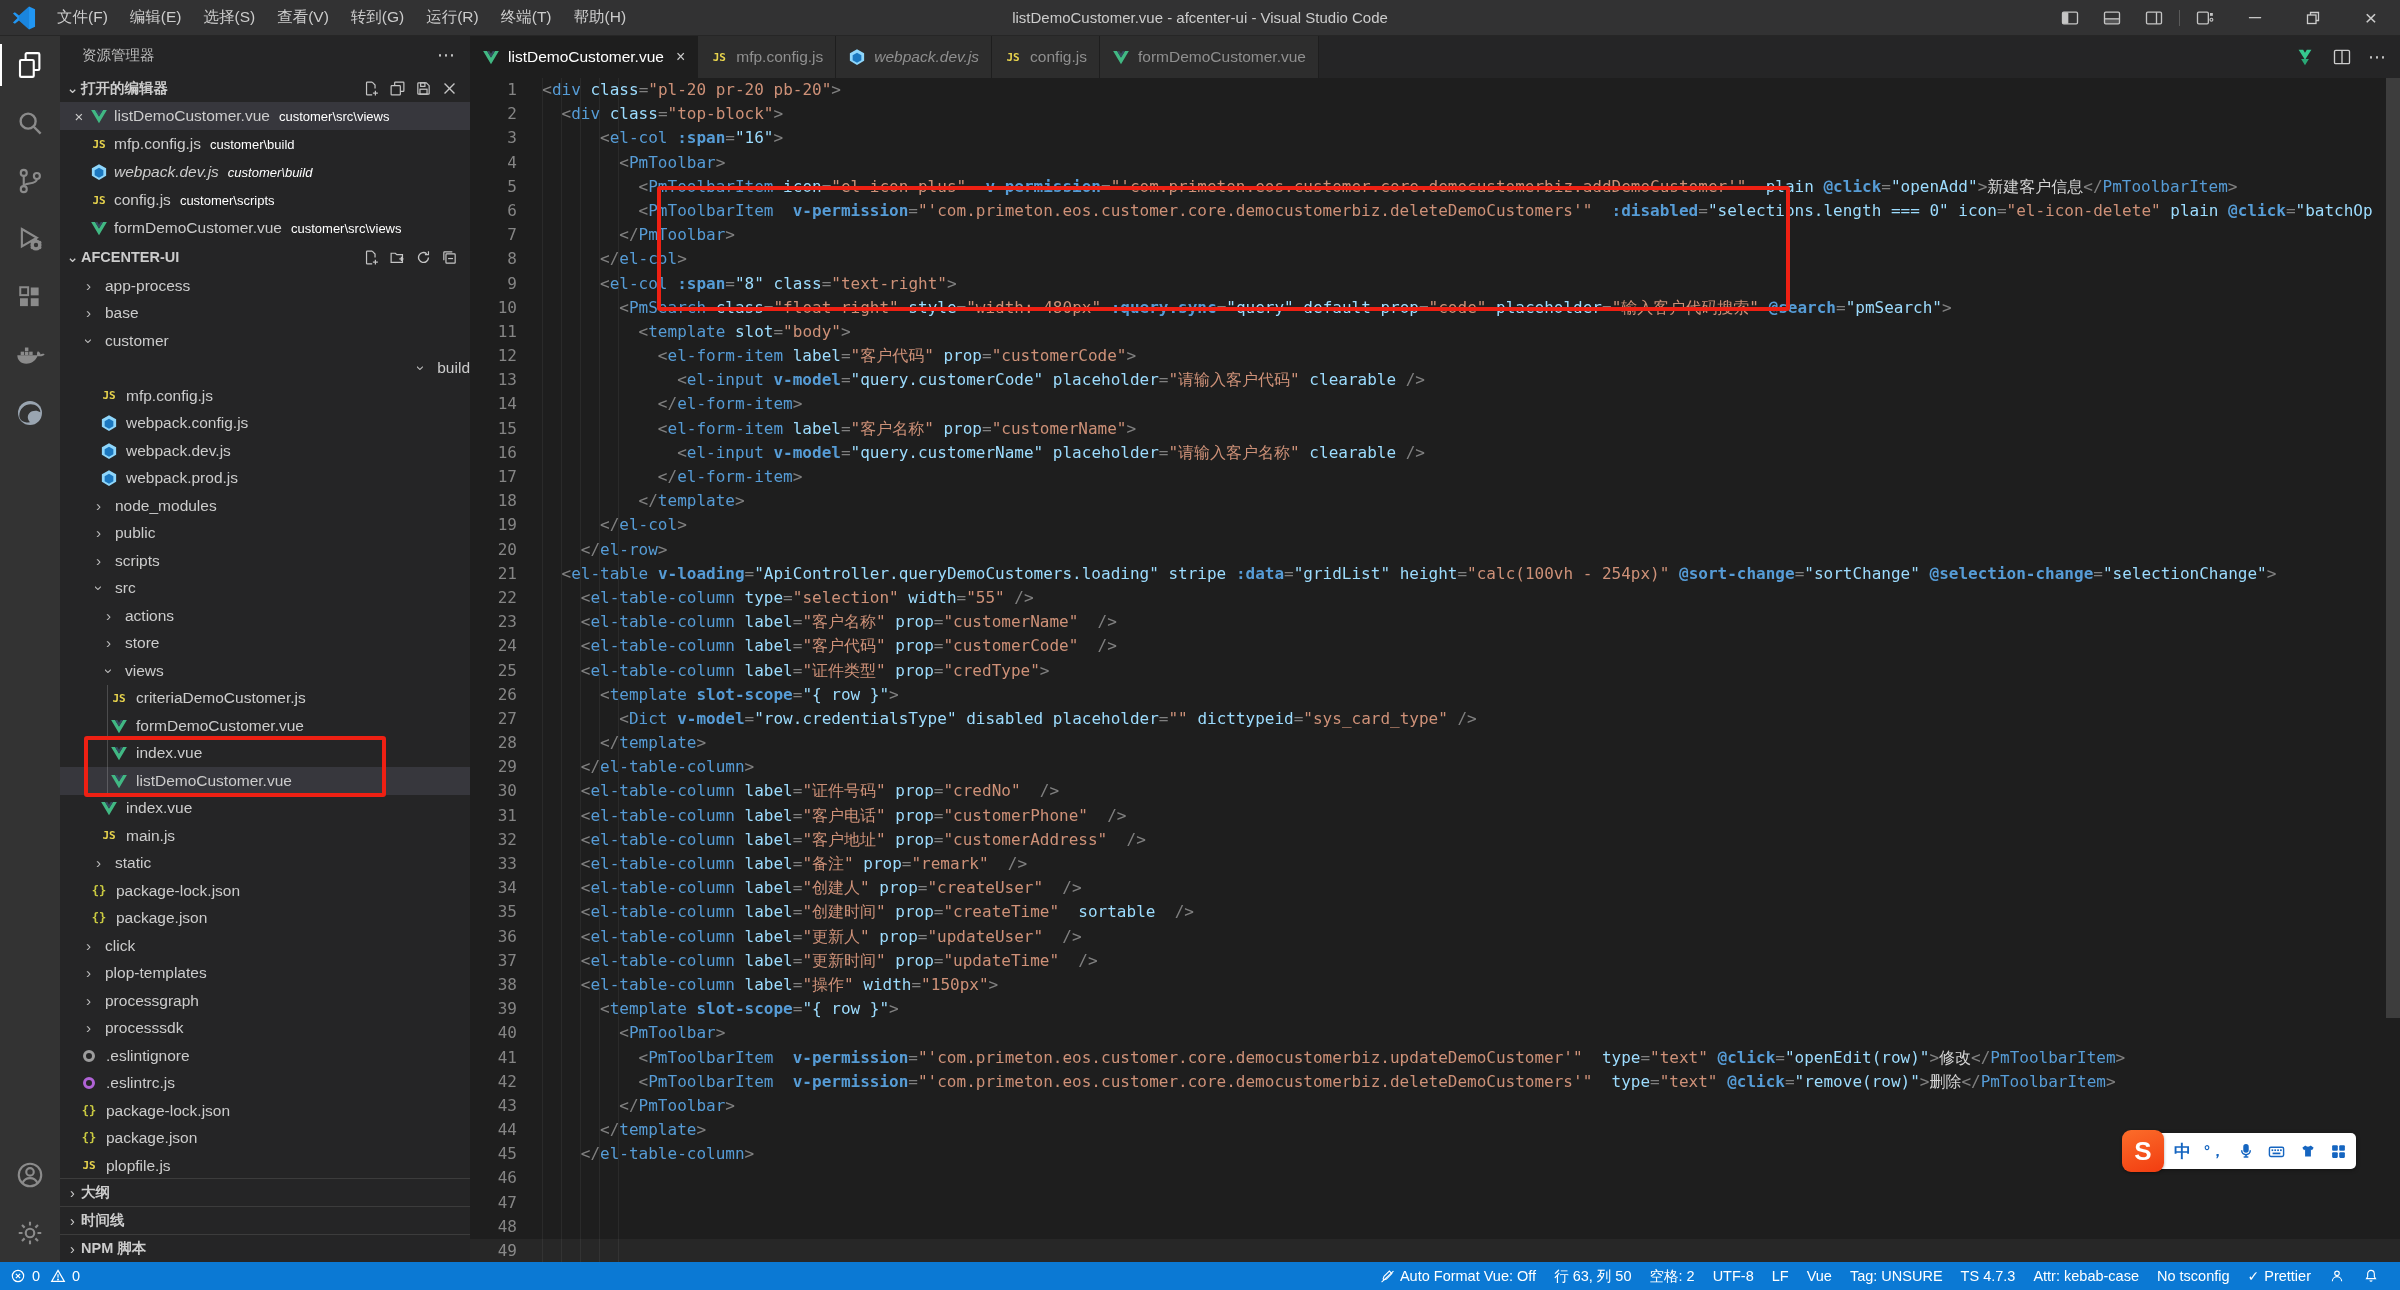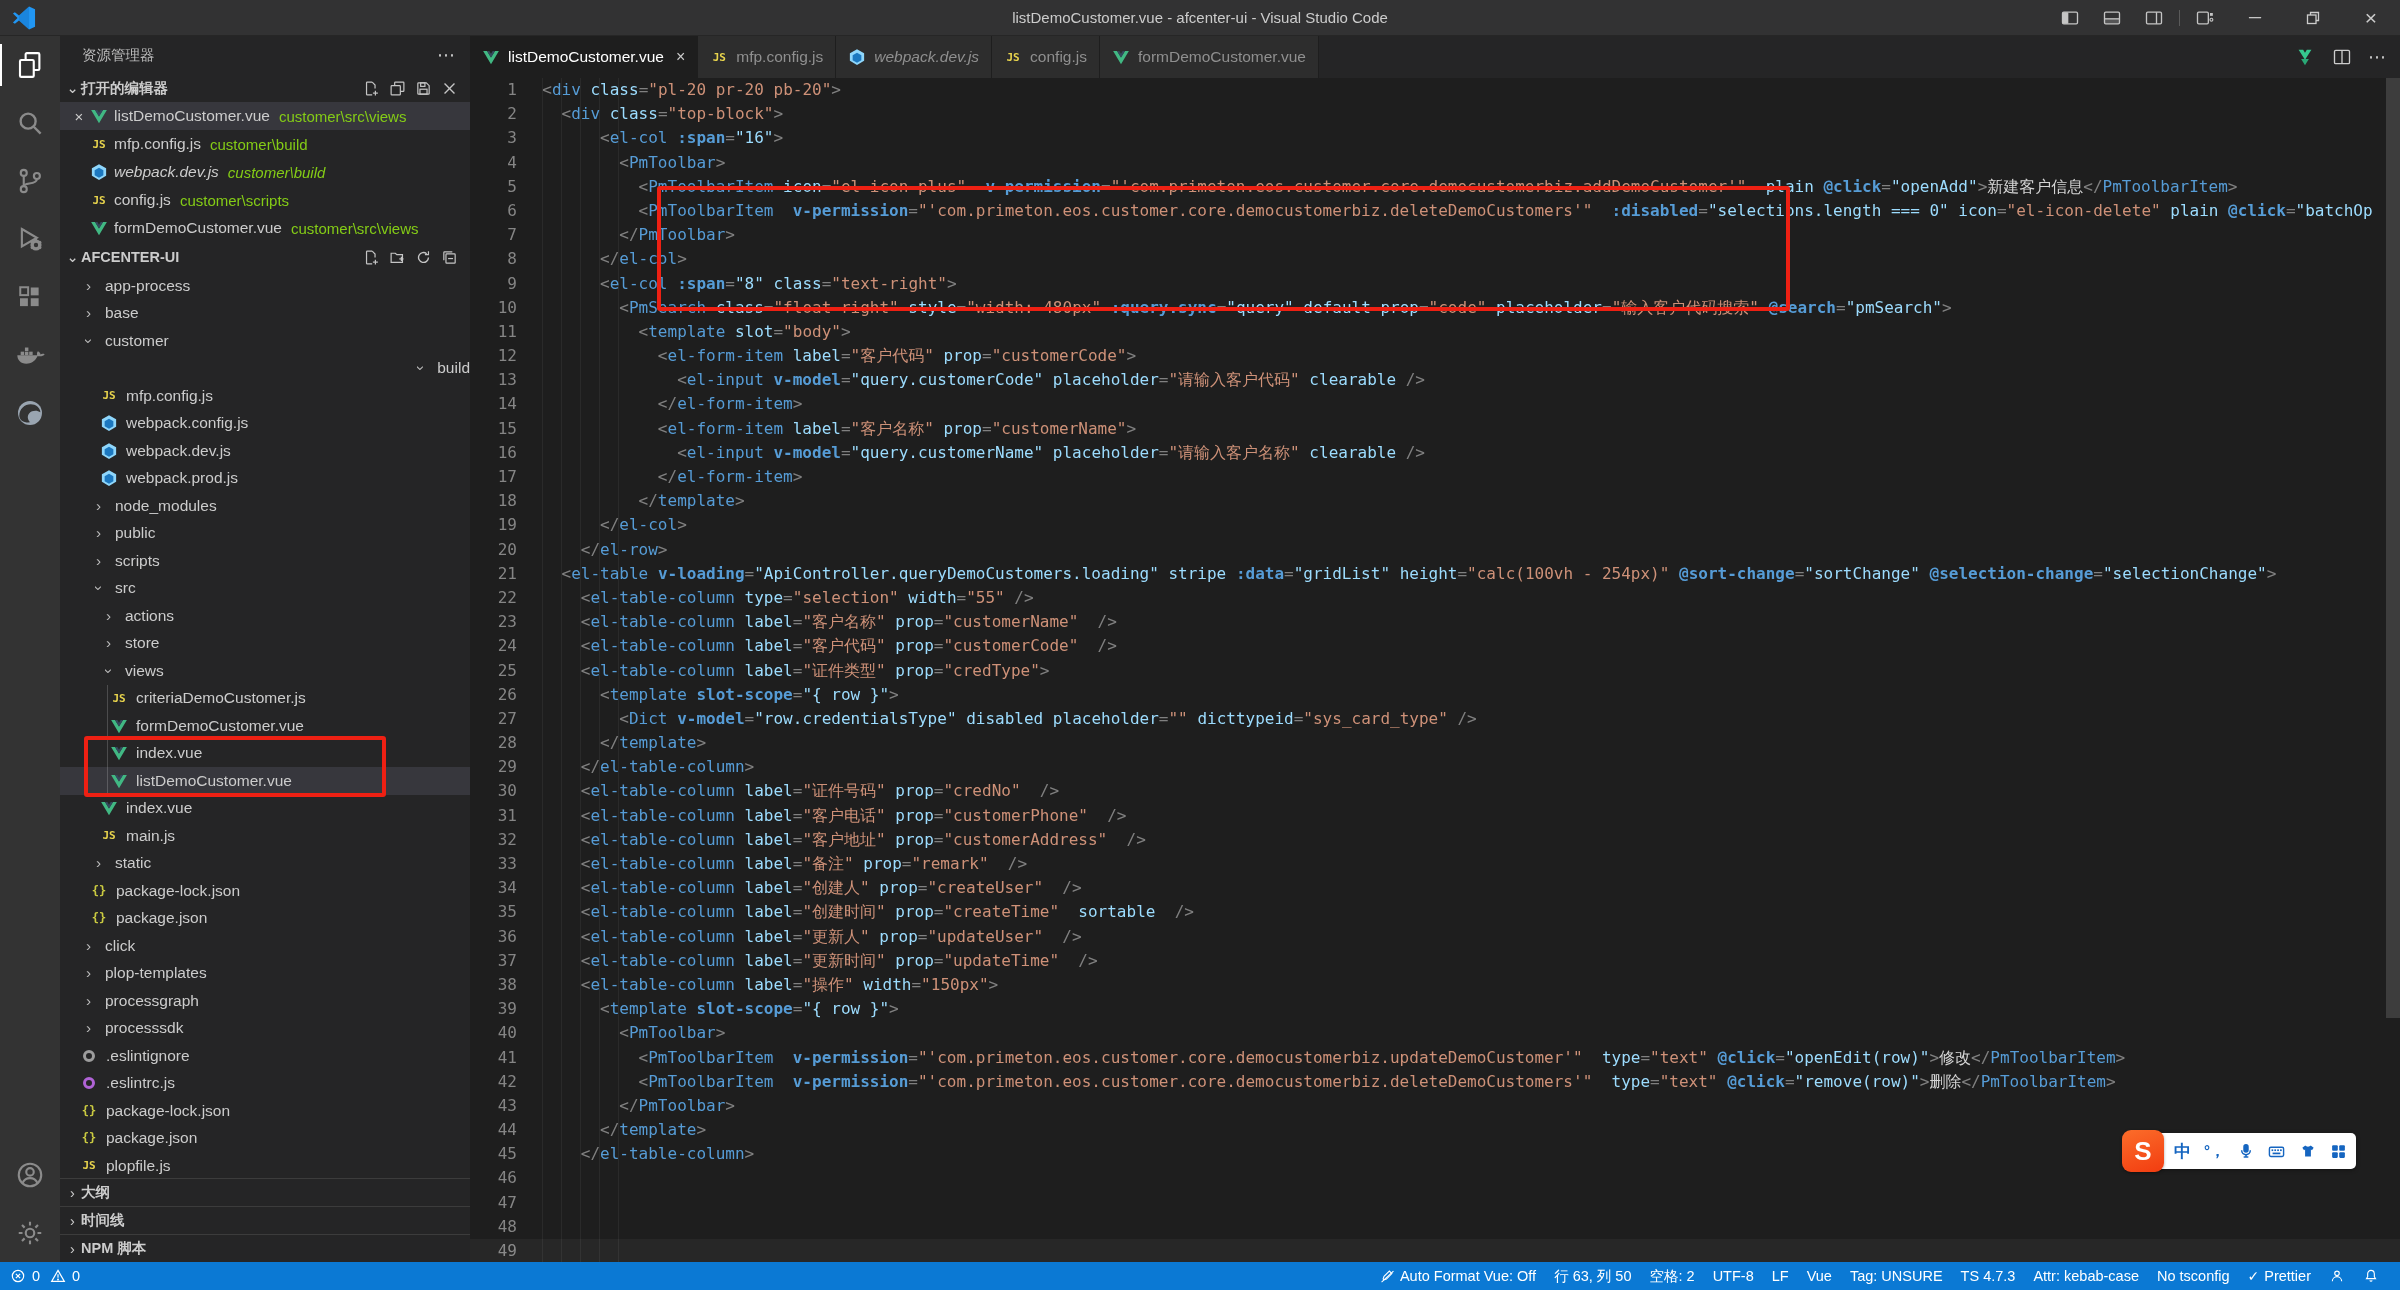--- a/index.html
+++ b/index.html
@@ -39,21 +39,21 @@
   .section-header { height:28px; display:flex; align-items:center; font-weight:bold;
     font-size:14.5px; color:#cccccc; padding-left:4px; flex:0 0 auto; }
   .section-header .chev { width:17px; text-align:center; font-weight:normal; color:#cccccc; }
   .section-actions { margin-left:auto; display:flex; align-items:center; gap:9px; padding-right:12px; }
   .section-header.afc { height:30px; }
   #open-editors-list { flex:0 0 auto; }
   .oe-row { height:28px; display:flex; align-items:center; padding-left:8px; font-size:15.5px; }
   .oe-row.active { background:#37373d; }
   .oe-close { width:22px; color:#cccccc; font-size:15px; text-align:center; }
   .oe-name { margin-left:6px; color:#cccccc; white-space:nowrap; }
-  .oe-path { margin-left:9px; color:#84cc16; font-size:15px; white-space:nowrap; }
+  .oe-path { margin-left:9px; color:#ffffff; font-size:13px; white-space:nowrap; }
   .italic { font-style:italic; }
   #tree { flex:1 1 auto; overflow:hidden; position:relative; }
   .tree-row { height:27.5px; display:flex; align-items:center; font-size:15.5px; color:#cccccc; white-space:nowrap; }
   .tree-row.selected { background:#37373d; }
   .tree-chev { width:17px; text-align:center; color:#bbbbbb; flex:0 0 auto; }
   .tree-name { margin-left:8px; }
   #views-guide { position:absolute; left:47px; width:1px; background:rgba(255,255,255,0.18); z-index:2; }
   .bottom-group { margin-top:auto; flex:0 0 auto; }
   .bottom-section { height:28px; display:flex; align-items:center; border-top:1px solid #3c3c3c;
     font-weight:bold; font-size:14.5px; padding-left:4px; }
@@ -111,20 +111,30 @@
   .status-item { display:flex; align-items:center; gap:5px; padding:0 9px; height:28px; }
 </style>
 </head>
 <body>
 
 <div id="titlebar">
   <svg id="vscode-logo" viewBox="0 0 100 100">
     <path fill="#2196f3" d="M71 2 L29 40 L12 26 L4 31 L23 50 L4 69 L12 74 L29 60 L71 98 L96 86 V14 Z"></path>
     <path fill="#0d68b8" d="M71 2 L29 40 L29 60 L71 98 Z" opacity="0.35"></path>
   </svg>
+  <div id="menubar">
+      <div class="menu-item">文件(F)</div>
+      <div class="menu-item">编辑(E)</div>
+      <div class="menu-item">选择(S)</div>
+      <div class="menu-item">查看(V)</div>
+      <div class="menu-item">转到(G)</div>
+      <div class="menu-item">运行(R)</div>
+      <div class="menu-item">终端(T)</div>
+      <div class="menu-item">帮助(H)</div>
+    </div>
   <div id="window-title">listDemoCustomer.vue - afcenter-ui - Visual Studio Code</div>
   <div id="titlebar-right">
     <span class="layout-icon">
       <svg width="20" height="20" viewBox="0 0 24 24">
           <rect x="3" y="5" width="18" height="14" rx="1.5" fill="none" stroke="#c5c5c5" stroke-width="1.6"></rect>
           <rect x="3" y="5" width="7" height="14" rx="1.5" fill="#c5c5c5"></rect>
         </svg>
     </span>
     <span class="layout-icon">
       <svg width="20" height="20" viewBox="0 0 24 24">

